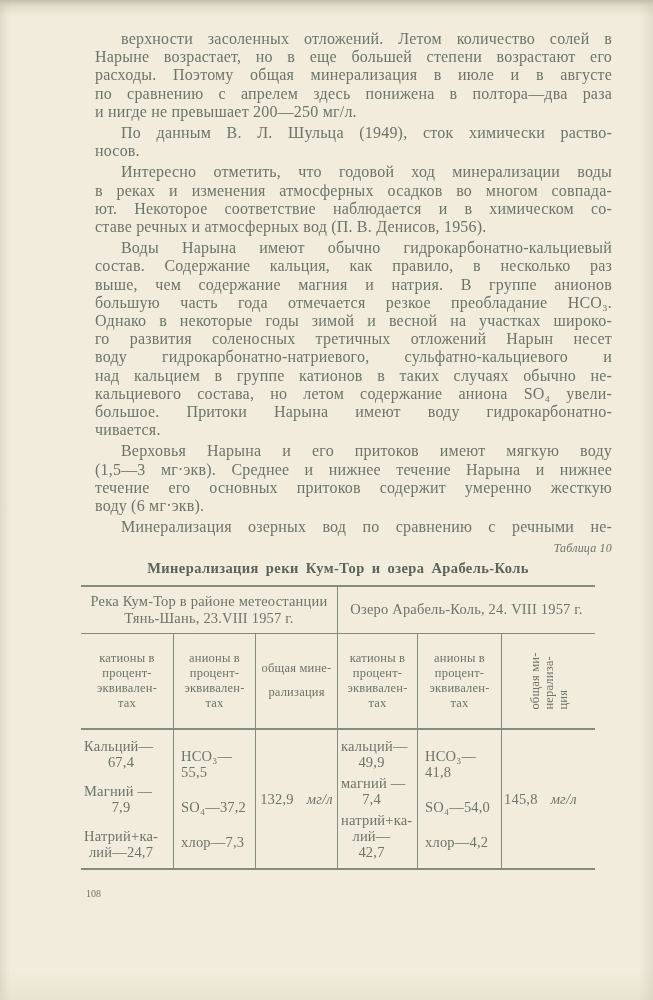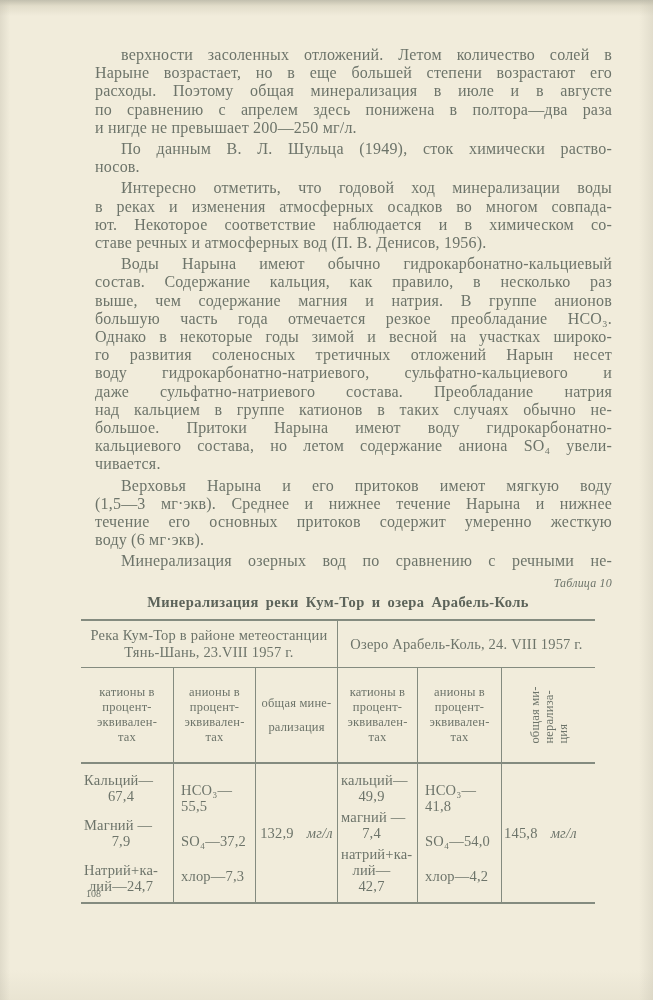--- a/index.html
+++ b/index.html
@@ -13,21 +13,21 @@
     width:653px;height:1000px;overflow:hidden;
     background:
       linear-gradient(90deg, rgba(190,186,170,.35) 0, rgba(190,186,170,0) 10px),
       linear-gradient(270deg, rgba(190,186,170,.30) 0, rgba(190,186,170,0) 14px),
       linear-gradient(180deg, #c2bfae 0, #e2ddca 6px, var(--paper) 16px, var(--paper) 97%, #e9e4d2 100%);
     font-family:"Liberation Serif","DejaVu Serif",serif;
     color:var(--ink);
     position:relative;
   }
   .content{
-    position:absolute; top:16px; left:0; right:0;
+    position:absolute; top:0; left:0; right:0;
     padding:30px 41px 0 95px;
     font-size:16px; line-height:18.2px;
     letter-spacing:.2px;
   }
   .para{margin:0 0 3px 0;}
   .ln{text-align:justify; text-align-last:justify; white-space:normal;}
   .ln.ind{text-indent:26px;}
   .ln.last{text-align-last:left;}
   .tbl-label{
     font-style:italic; text-align:right; font-size:12px;
@@ -106,24 +106,23 @@
   </div>
 
   <div class="para">
     <div class="ln ind">Воды Нарына имеют обычно гидрокарбонатно-кальциевый</div>
     <div class="ln">состав. Содержание кальция, как правило, в несколько раз</div>
     <div class="ln">выше, чем содержание магния и натрия. В группе анионов</div>
     <div class="ln">большую часть года отмечается резкое преобладание HCO₃.</div>
     <div class="ln">Однако в некоторые годы зимой и весной на участках широко-</div>
     <div class="ln">го развития соленосных третичных отложений Нарын несет</div>
     <div class="ln">воду гидрокарбонатно-натриевого, сульфатно-кальциевого и</div>
-    <div class="ln">даже сульфатно-натриевого состава. Преобладание натрия</div>
     <div class="ln">над кальцием в группе катионов в таких случаях обычно не-</div>
+    <div class="ln">кальциевого состава, но летом содержание аниона SO₄ увели-</div>
     <div class="ln">большое. Притоки Нарына имеют воду гидрокарбонатно-</div>
-    <div class="ln">кальциевого состава, но летом содержание аниона SO₄ увели-</div>
     <div class="ln last">чивается.</div>
   </div>
 
   <div class="para">
     <div class="ln ind">Верховья Нарына и его притоков имеют мягкую воду</div>
     <div class="ln">(1,5—3 мг·экв). Среднее и нижнее течение Нарына и нижнее</div>
     <div class="ln">течение его основных притоков содержит умеренно жесткую</div>
     <div class="ln last">воду (6 мг·экв).</div>
   </div>
 

